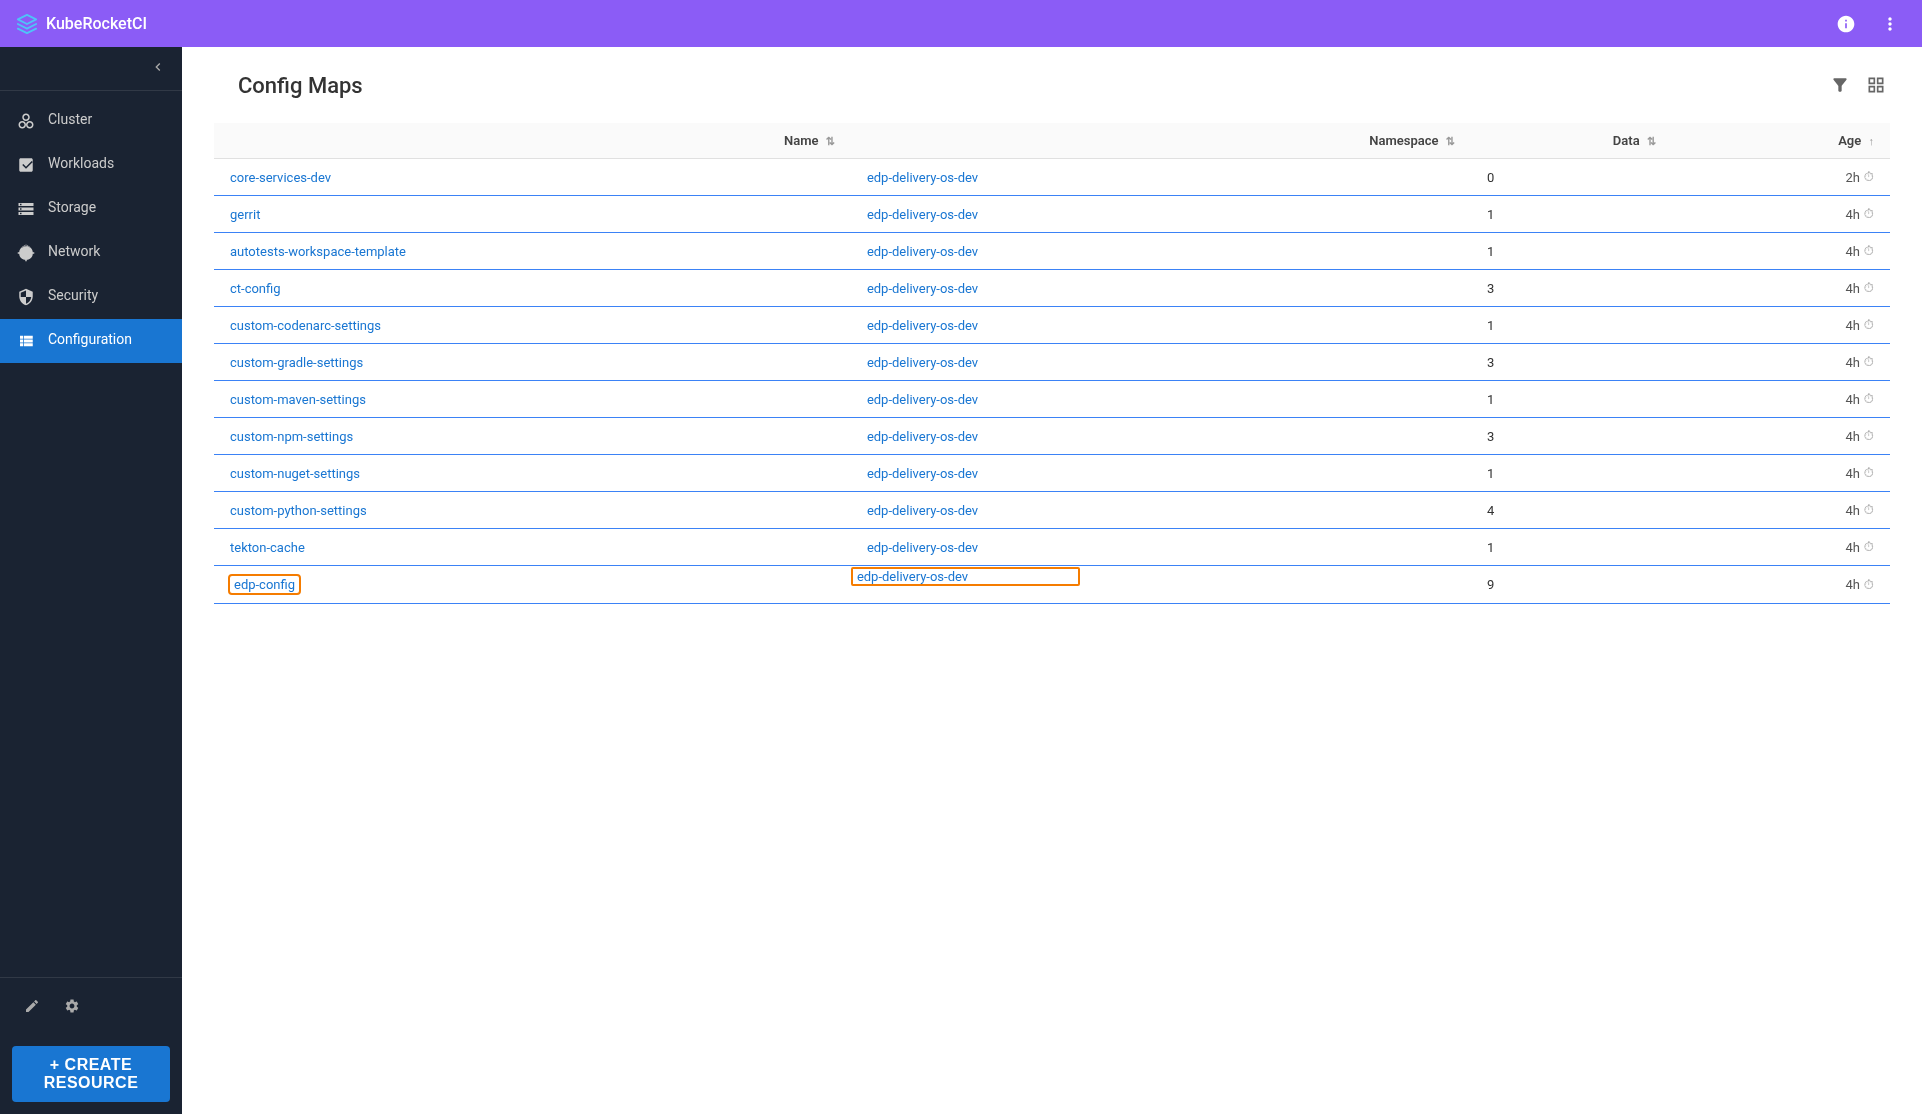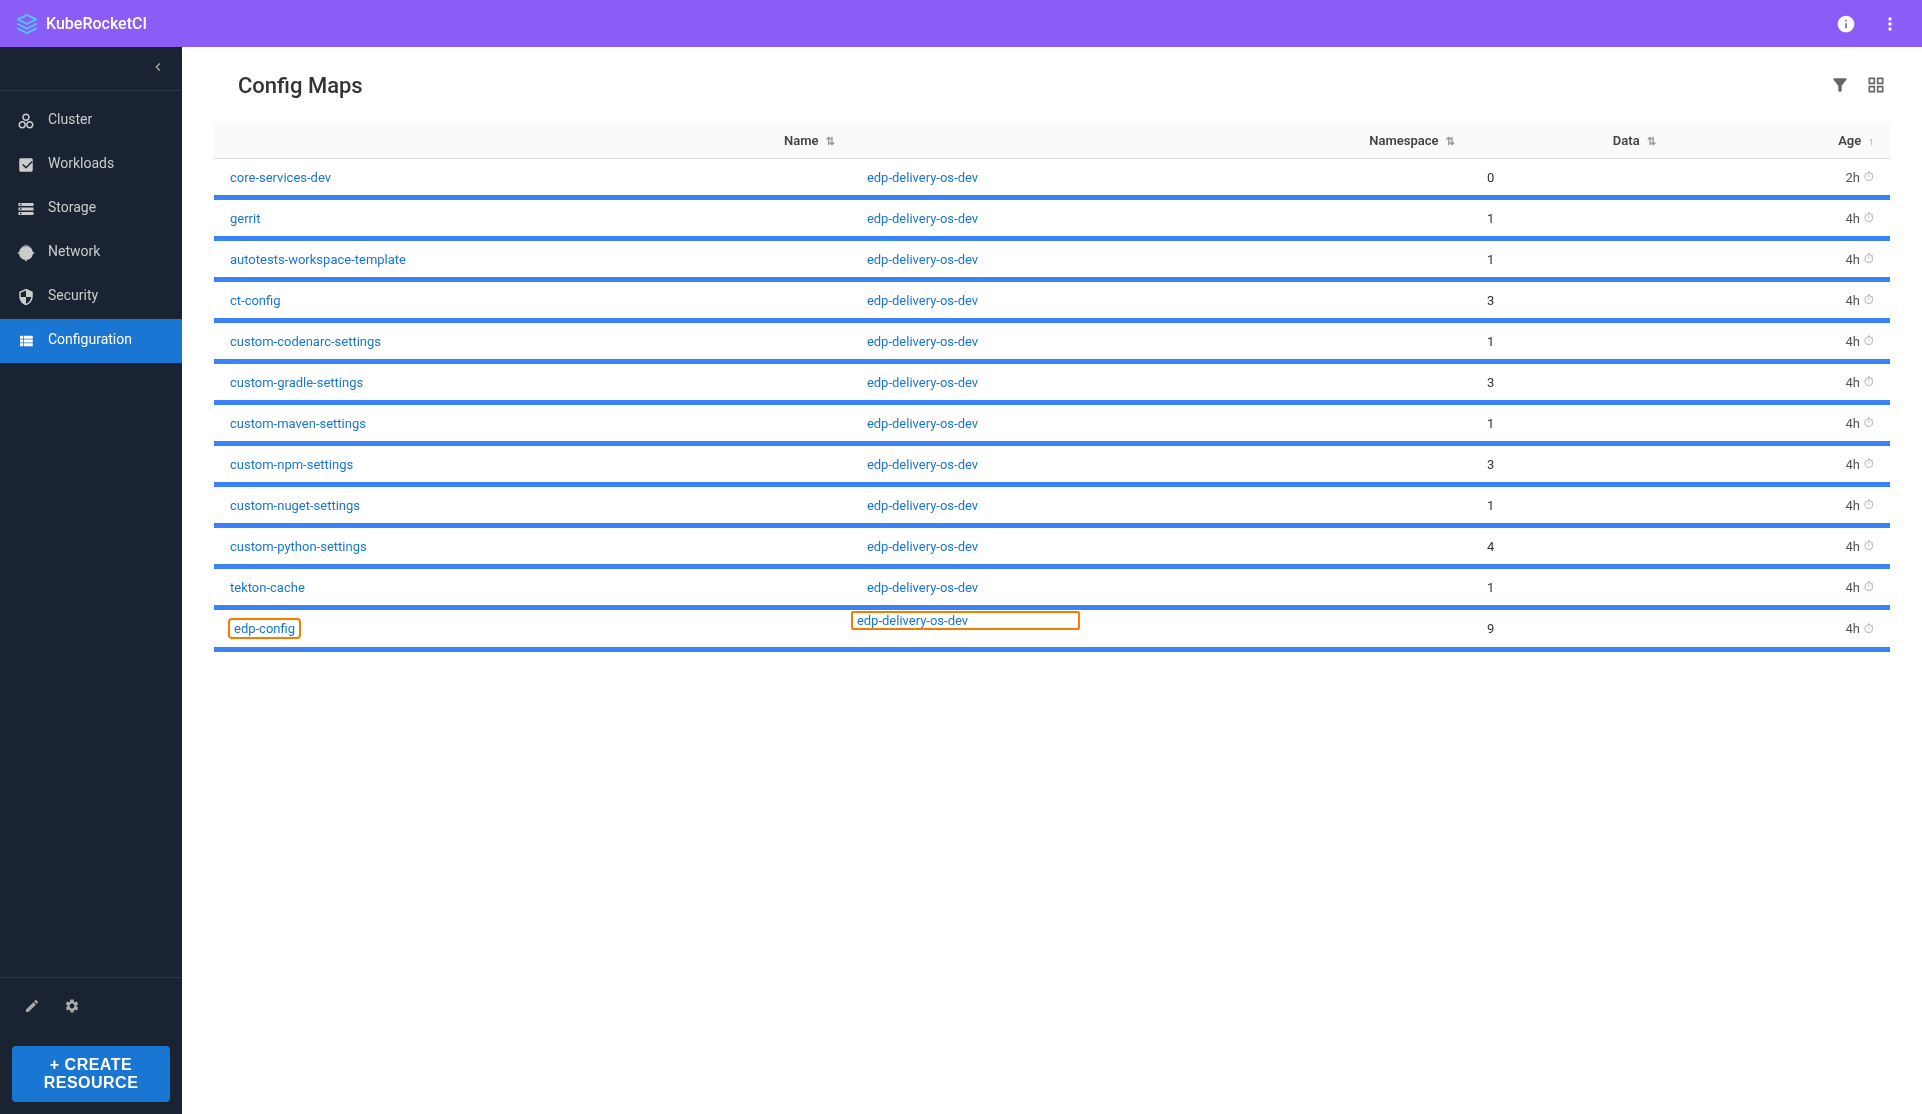--- a/index.html
+++ b/index.html
@@ -176,21 +176,21 @@
       text-align: right;
       padding: 10px 16px;
       font-size: 13px;
       font-weight: 600;
       color: #444;
       background: #fafafa;
       white-space: nowrap;
     }
     th .sort-icon { margin-left: 4px; color: #999; font-size: 11px; }
     tbody tr {
-      border-bottom: 5px solid #3b82f6;
+      border-bottom: 1px solid #3b82f6;
     }
     td {
       padding: 10px 16px;
       font-size: 13px;
       color: #333;
     }
     td.link-cell a, td.link-cell {
       color: #1976d2;
       text-decoration: none;
       cursor: pointer;

